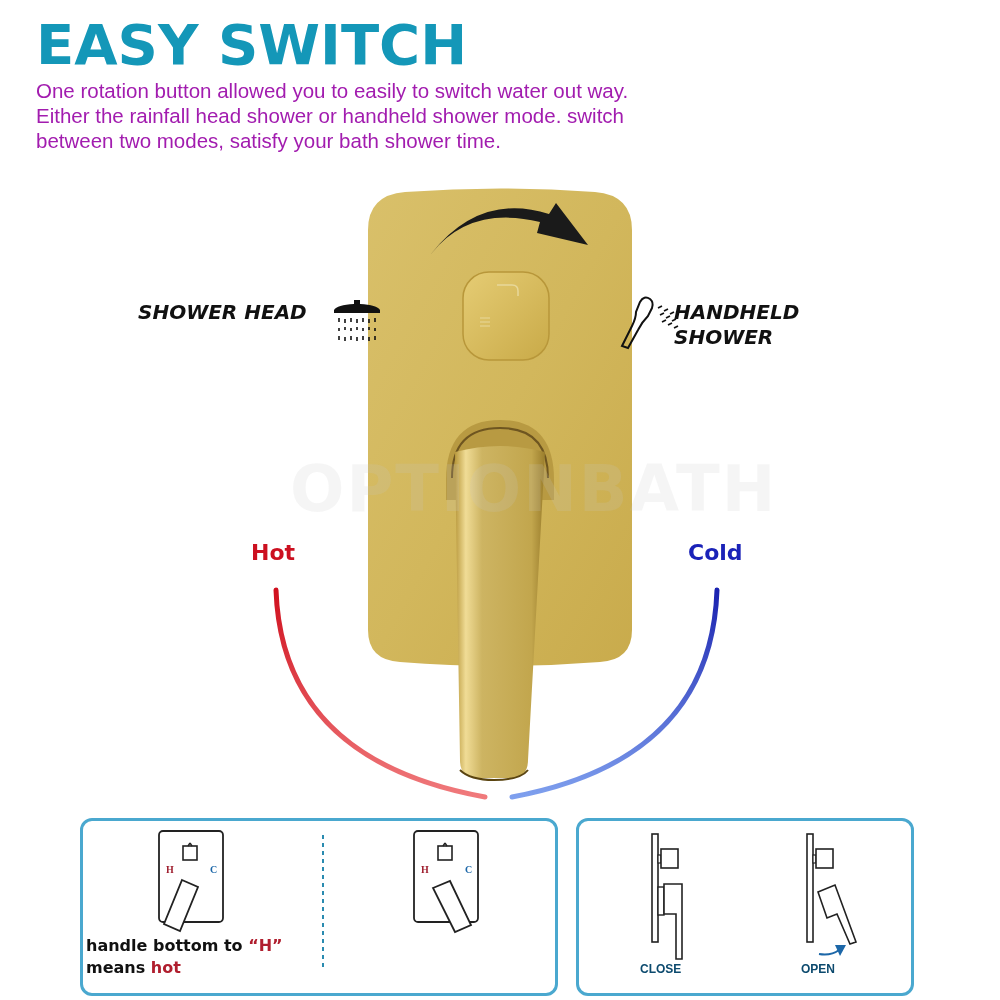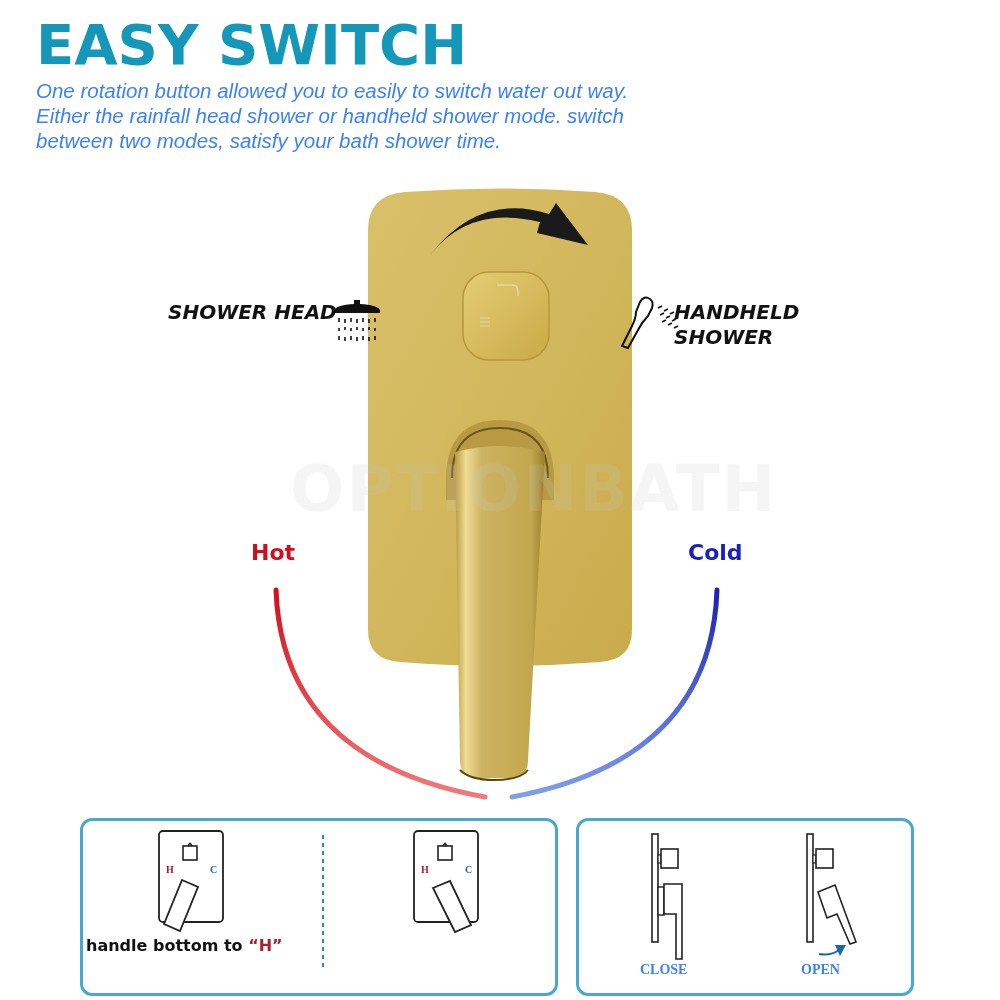--- a/index.html
+++ b/index.html
@@ -8,22 +8,22 @@
       font-family: "Liberation Sans", sans-serif;
     }
     .title {
       position: absolute; left: 36px; top: 12px;
       font-family: "DejaVu Sans", sans-serif; font-weight: bold;
       font-size: 56px; letter-spacing: 0px; color: #1497b8;
       transform: scaleX(1.0);
     }
     .desc {
       position: absolute; left: 36px; top: 78px; width: 680px;
-      font-family: "Liberation Sans", sans-serif; font-style: italic;
-      font-size: 20.5px; line-height: 25px; color: #3b82f6;
+      font-family: "Liberation Sans", sans-serif; 
+      font-size: 20.5px; line-height: 25px; color: #a21caf;
     }
     .label-black {
       position: absolute; font-family: "DejaVu Sans", sans-serif; font-style: italic;
       font-weight: bold; font-size: 20px; color: #111; line-height: 25px;
     }
     .hotcold {
       position: absolute; font-family: "DejaVu Sans", sans-serif; font-weight: bold; font-size: 22px;
     }
     .watermark {
       position: absolute; left: 290px; top: 452px; font-family: "DejaVu Sans", sans-serif;
@@ -32,22 +32,22 @@
     .panel {
       position: absolute; border: 3px solid #4aa8cf; border-radius: 12px; background: #fff;
     }
     .caption {
       position: absolute; text-align: left; font-family: "DejaVu Sans", sans-serif;
       font-weight: bold; font-size: 16px; line-height: 22px; color: #111;
     }
     .caption .red { color: #b01e2e; }
     .caption .blue { color: #1c67a8; }
     .state-label {
-      position: absolute; font-family: Liberation Serif, serif; font-weight: bold;
-      font-size: 14px; color: #3b82f6;
+      position: absolute; font-family: Liberation Sans, sans-serif; font-weight: bold;
+      font-size: 12px; color: #0c4a6e;
     }
     svg { position: absolute; overflow: visible; }
   </style>
 </head>
 <body>
 
 <div class="title">EASY SWITCH</div>
 <div class="desc">
   <div>One rotation button allowed you to easily to switch water out way.</div>
   <div>Either the rainfall head shower or handheld shower mode. switch</div>
@@ -95,21 +95,21 @@
 
   <path d="M455,452 Q500,440 545,452 L528,760 Q528,778 510,778 L478,778 Q460,778 460,760 Z" fill="url(#handleG)"></path>
   <path d="M460,770 Q470,780 494,780 Q520,780 528,770" stroke="#5a4410" stroke-width="2" fill="none"></path>
 
   <path d="M276,590 Q282,760 485,797" stroke="url(#hotArc)" stroke-width="5" fill="none" stroke-linecap="round"></path>
   <path d="M717,590 Q711,760 512,797" stroke="url(#coldArc)" stroke-width="5" fill="none" stroke-linecap="round"></path>
 </svg>
 
 <div class="watermark">OPTIONBATH</div>
 
-<div class="label-black" style="left:168px; top:300px;">SHOWER HEAD</div>
+<div class="label-black" style="left:138px; top:300px;">SHOWER HEAD</div>
 <svg width="50" height="50" style="left:332px; top:300px;">
   <path d="M22,0 L28,0 L28,4 Q45,5 48,10 L2,10 Q5,5 22,4 Z" fill="#111"></path>
   <rect x="2" y="10" width="46" height="3" fill="#111"></rect>
   <g stroke="#111" stroke-width="1.6">
     <line x1="7" y1="18" x2="7" y2="22"></line>
       <line x1="13" y1="19" x2="13" y2="23"></line>
       <line x1="19" y1="18" x2="19" y2="22"></line>
       <line x1="25" y1="19" x2="25" y2="23"></line>
       <line x1="31" y1="18" x2="31" y2="22"></line>
       <line x1="37" y1="19" x2="37" y2="23"></line>
@@ -159,20 +159,21 @@
   <rect x="4" y="3" width="64" height="91" rx="4" fill="#fff" stroke="#222" stroke-width="1.8"></rect>
   <rect x="28" y="18" width="14" height="14" fill="none" stroke="#222" stroke-width="1.6"></rect>
   <line x1="33" y1="18" x2="35" y2="15" stroke="#222" stroke-width="1.4"></line>
     <line x1="37" y1="18" x2="35" y2="15" stroke="#222" stroke-width="1.4"></line>
   <text x="11" y="45" font-family="Liberation Serif, serif" font-size="10" fill="#a02030" font-weight="bold">H</text>
   <text x="55" y="45" font-family="Liberation Serif, serif" font-size="10" fill="#1c67a8" font-weight="bold">C</text>
   <path d="M27,58 L43,65 L25,109 L9,102 Z" fill="#fff" stroke="#222" stroke-width="1.8" transform="translate(0,-6)"></path>
 </svg>
 <div class="caption" style="left:86px; top:935px; width:225px;">
   <div><span>handle bottom to </span><span class="red">“</span><span class="red">H</span><span class="red">”</span></div>
+  <div><span>means </span><span class="red">hot</span></div>
 </div>
 
 <svg width="4" height="150" style="left:321px; top:835px;">
   <line x1="2" y1="0" x2="2" y2="135" stroke="#2a8bb0" stroke-width="2" stroke-dasharray="4,4"></line>
 </svg>
 
 <svg width="80" height="110" style="left:410px; top:828px;">
   <rect x="4" y="3" width="64" height="91" rx="4" fill="#fff" stroke="#222" stroke-width="1.8"></rect>
   <rect x="28" y="18" width="14" height="14" fill="none" stroke="#222" stroke-width="1.6"></rect>
   <line x1="33" y1="18" x2="35" y2="15" stroke="#222" stroke-width="1.4"></line>

